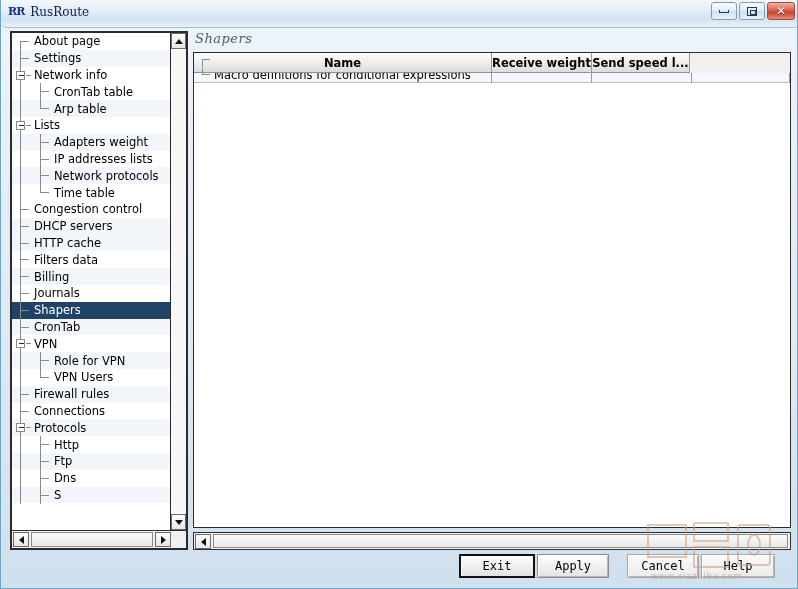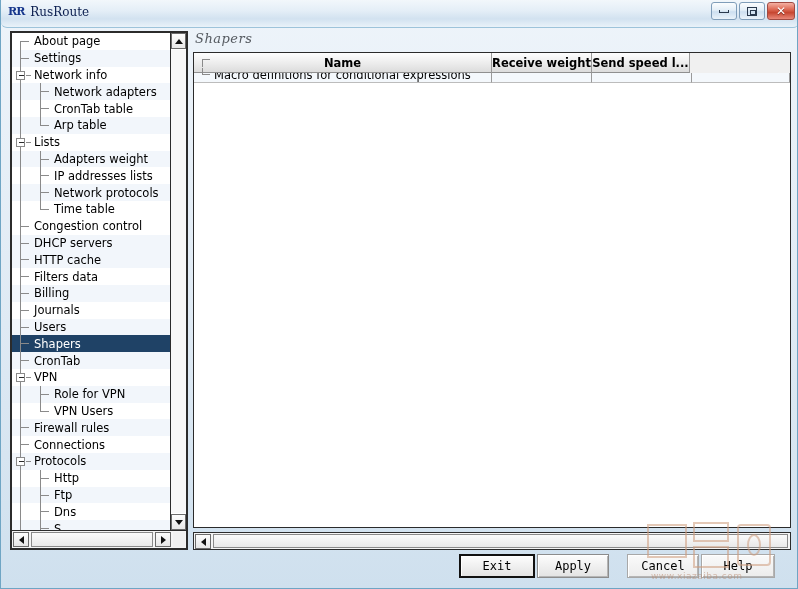--- a/index.html
+++ b/index.html
@@ -300,28 +300,20 @@
             <span class="tlabel">Settings</span>
           </div>
           <div class="trow">
             <div class="tconn" style="width: 22px;">
               <div class="vline" style="left: 8px; top: 0px; height: 17px;"></div>
               <div class="pmbox" style="left: 4px;"></div>
               <div class="hline" style="left: 14px; width: 5px;"></div>
             </div>
             <span class="tlabel">Network info</span>
           </div>
-          <div class="trow alt">
-            <div class="tconn" style="width: 42px;">
-              <div class="vline" style="left: 8px; top: 0px; height: 17px;"></div>
-              <div class="vline" style="left: 28px; top: 0px; height: 17px;"></div>
-              <div class="hline" style="left: 28px; width: 9px;"></div>
-            </div>
-            <span class="tlabel">Network adapters</span>
-          </div>
           <div class="trow">
             <div class="tconn" style="width: 42px;">
               <div class="vline" style="left: 8px; top: 0px; height: 17px;"></div>
               <div class="vline" style="left: 28px; top: 0px; height: 17px;"></div>
               <div class="hline" style="left: 28px; width: 9px;"></div>
             </div>
             <span class="tlabel">CronTab table</span>
           </div>
           <div class="trow alt">
             <div class="tconn" style="width: 42px;">
@@ -405,27 +397,20 @@
               <div class="hline" style="left: 8px; width: 9px;"></div>
             </div>
             <span class="tlabel">Billing</span>
           </div>
           <div class="trow">
             <div class="tconn" style="width: 22px;">
               <div class="vline" style="left: 8px; top: 0px; height: 17px;"></div>
               <div class="hline" style="left: 8px; width: 9px;"></div>
             </div>
             <span class="tlabel">Journals</span>
-          </div>
-          <div class="trow alt">
-            <div class="tconn" style="width: 22px;">
-              <div class="vline" style="left: 8px; top: 0px; height: 17px;"></div>
-              <div class="hline" style="left: 8px; width: 9px;"></div>
-            </div>
-            <span class="tlabel">Users</span>
           </div>
           <div class="trow sel">
             <div class="tconn" style="width: 22px;">
               <div class="vline" style="left: 8px; top: 0px; height: 17px;"></div>
               <div class="hline" style="left: 8px; width: 9px;"></div>
             </div>
             <span class="tlabel">Shapers</span>
           </div>
           <div class="trow alt">
             <div class="tconn" style="width: 22px;">

